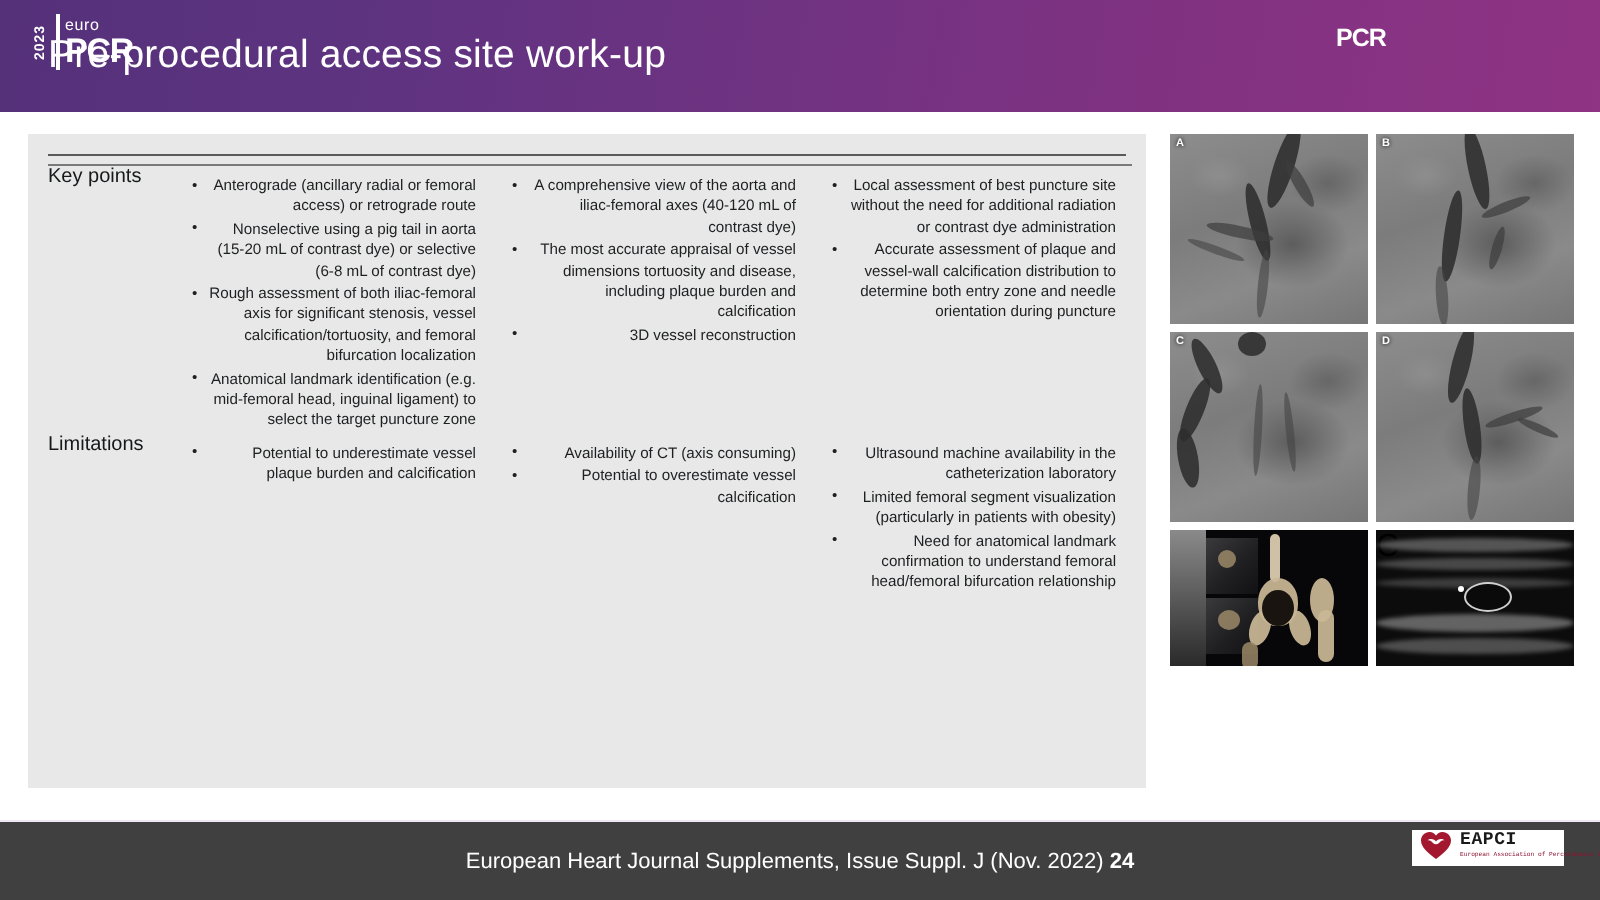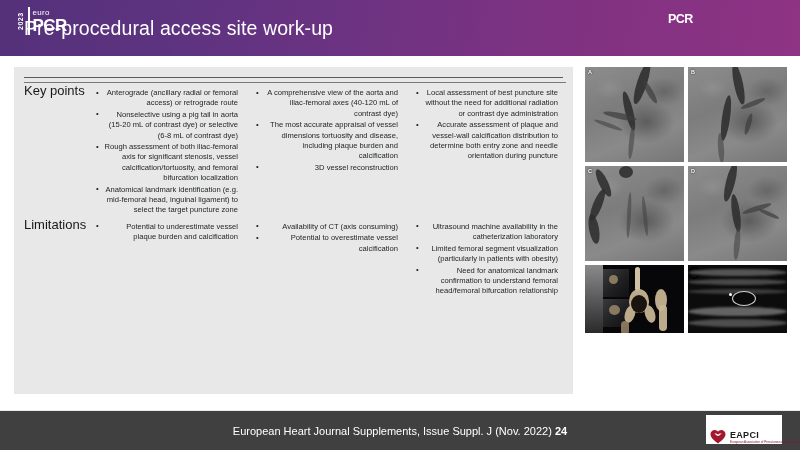--- a/index.html
+++ b/index.html
@@ -84,21 +84,21 @@
 
   .hdr-cell {
     font-size: 8px;
     font-weight: bold;
     color: #16181a;
     text-align: center;
     padding: 4px 6px 4px 6px;
     white-space: nowrap;
   }
   .row-label {
-    font-size: 13px;
+    font-size: 10px;
     color: #16181a;
     padding: 5px 0 0 2px;
     white-space: nowrap;
   }
   .cell-list {
     list-style: none;
     margin: 0;
     padding: 5px 8px 0 10px;
   }
   .cell-list li {
@@ -289,26 +289,27 @@
     font-weight: bold;
     letter-spacing: -0.5px;
   }
 
   
   .logo-eapci {
     position: absolute;
     left: 706px;
     top: 415px;
     width: 76px;
-    height: 29px;
+    height: 18px;
     background: #ffffff;
     display: flex;
-    align-items: flex-end;
+    align-items: flex-start;
     padding: 0 4px;
     box-sizing: border-box;
+    font-family: Liberation Mono, monospace;
   }
   .logo-eapci .heart {
     position: relative;
     width: 16px;
     height: 15px;
     flex: none;
     margin-right: 4px;
   }
   .logo-eapci .heart svg { display: block; }
   .logo-eapci .eapci-txt {

